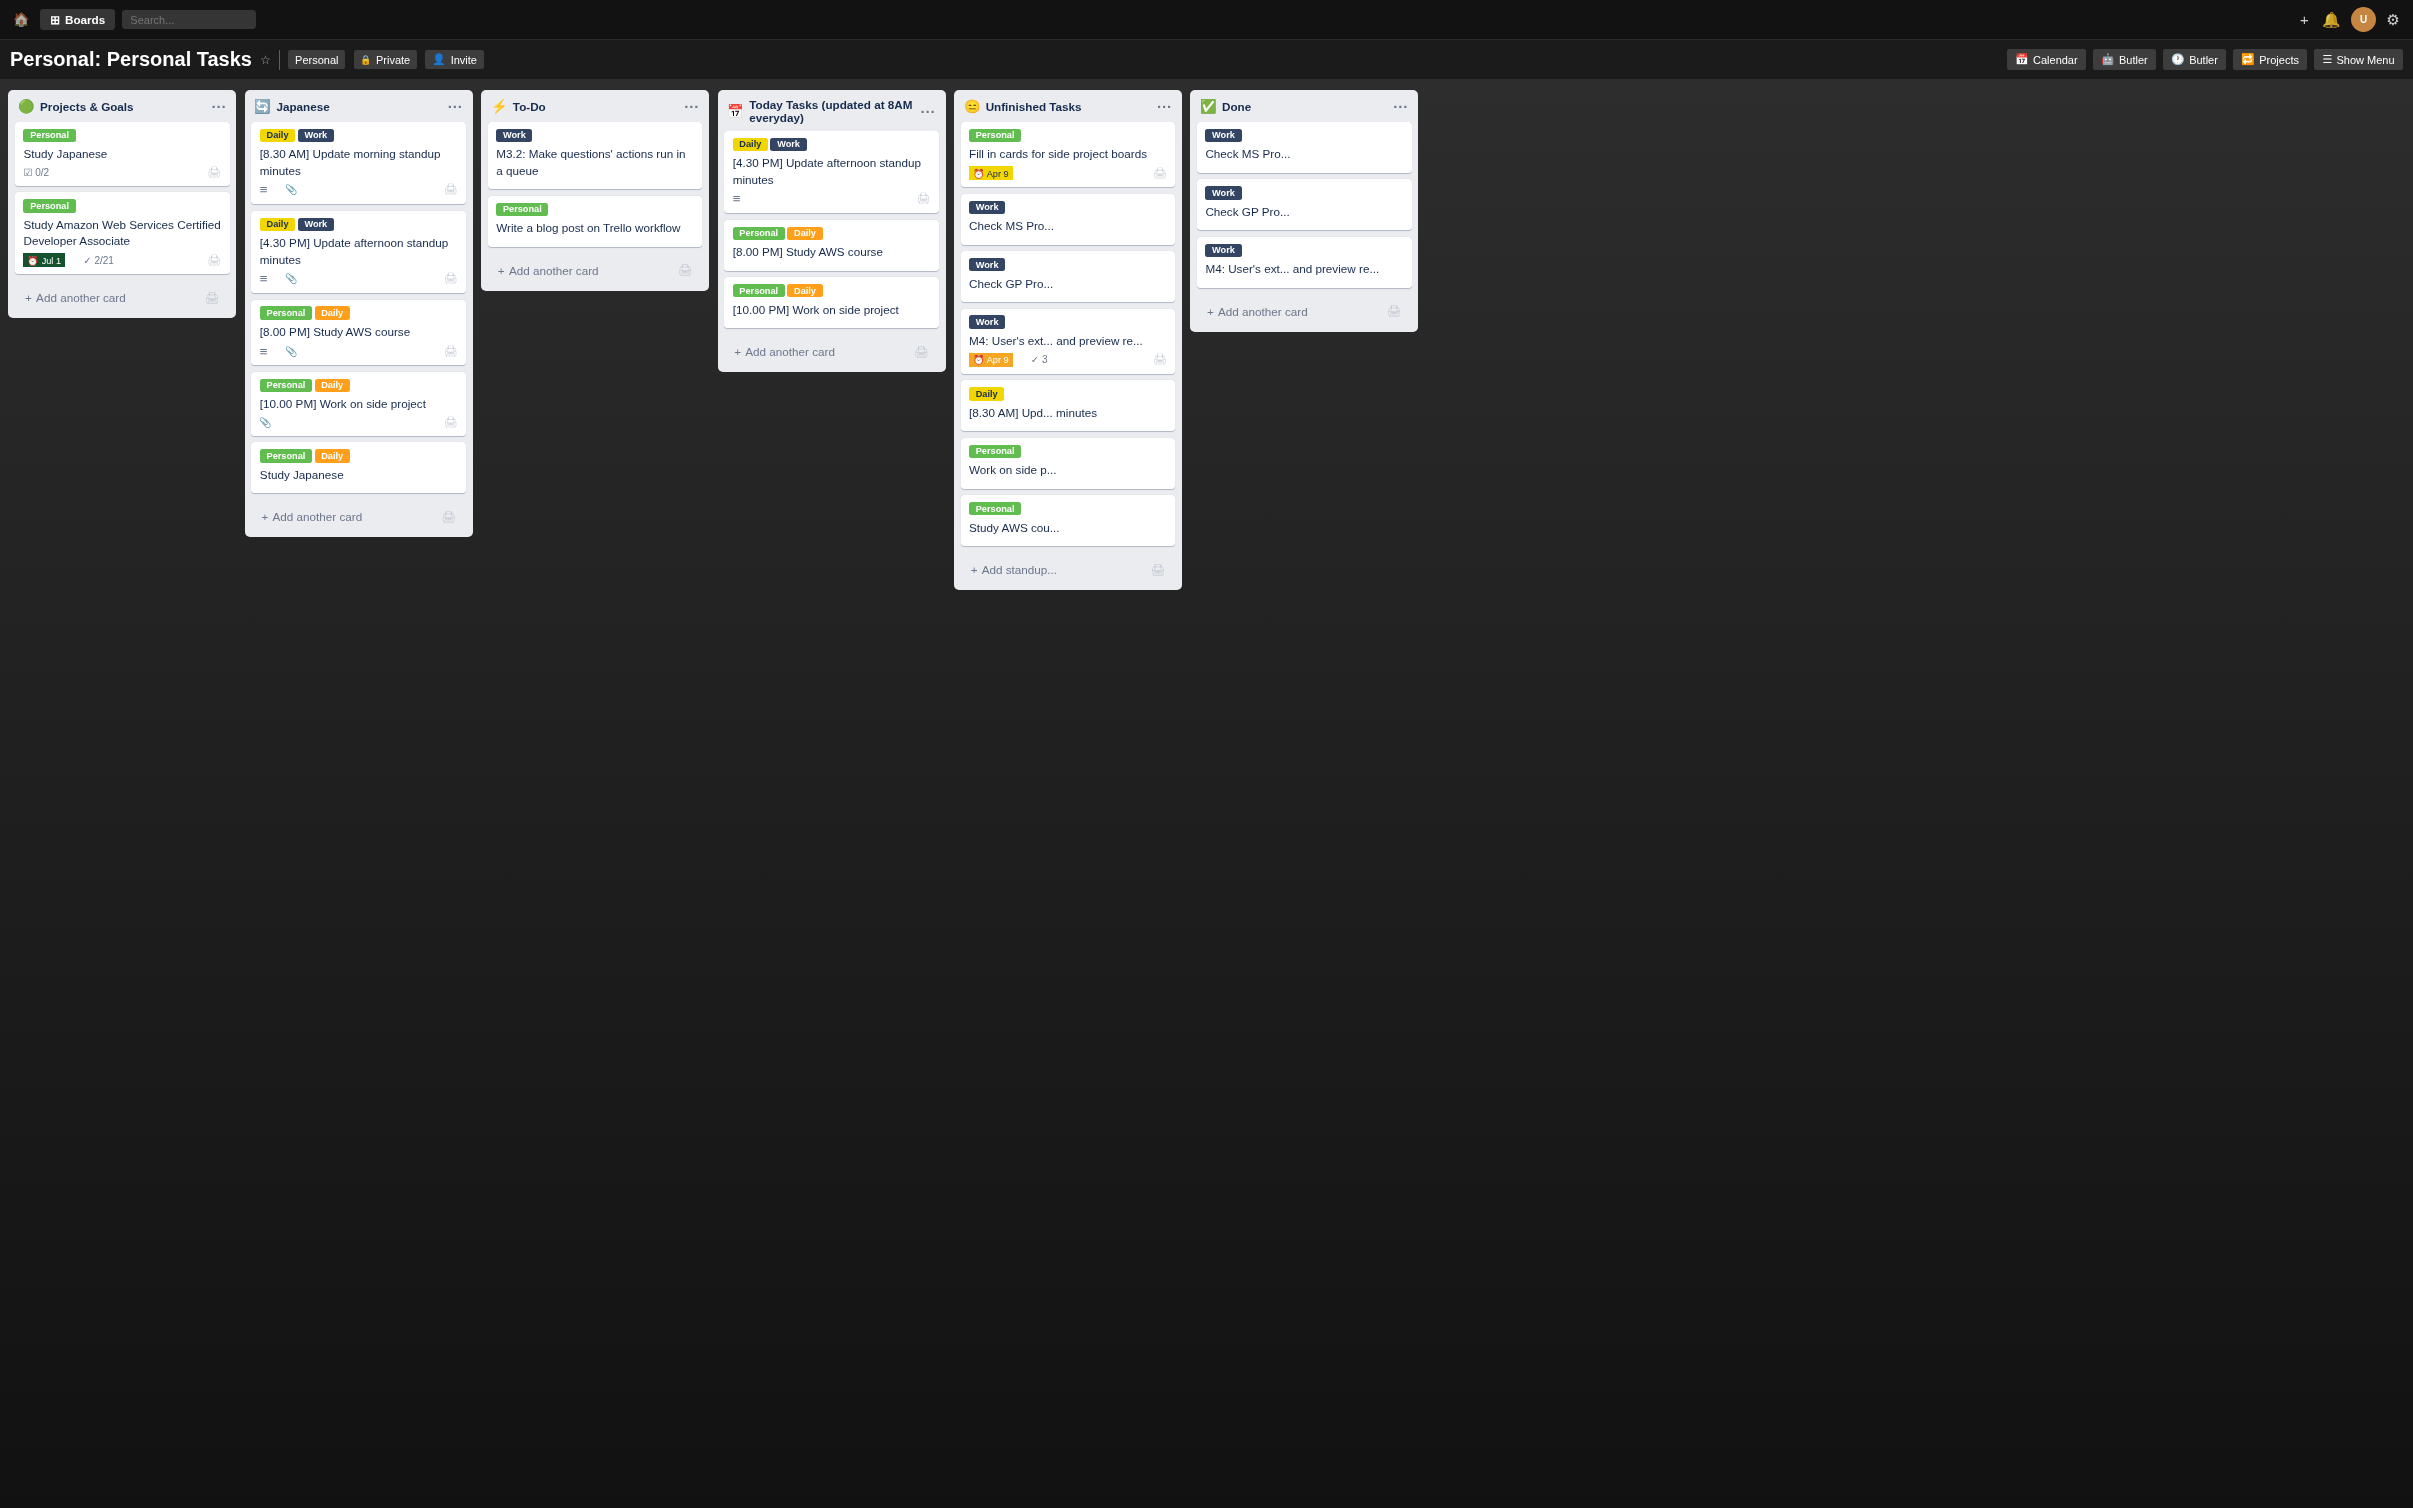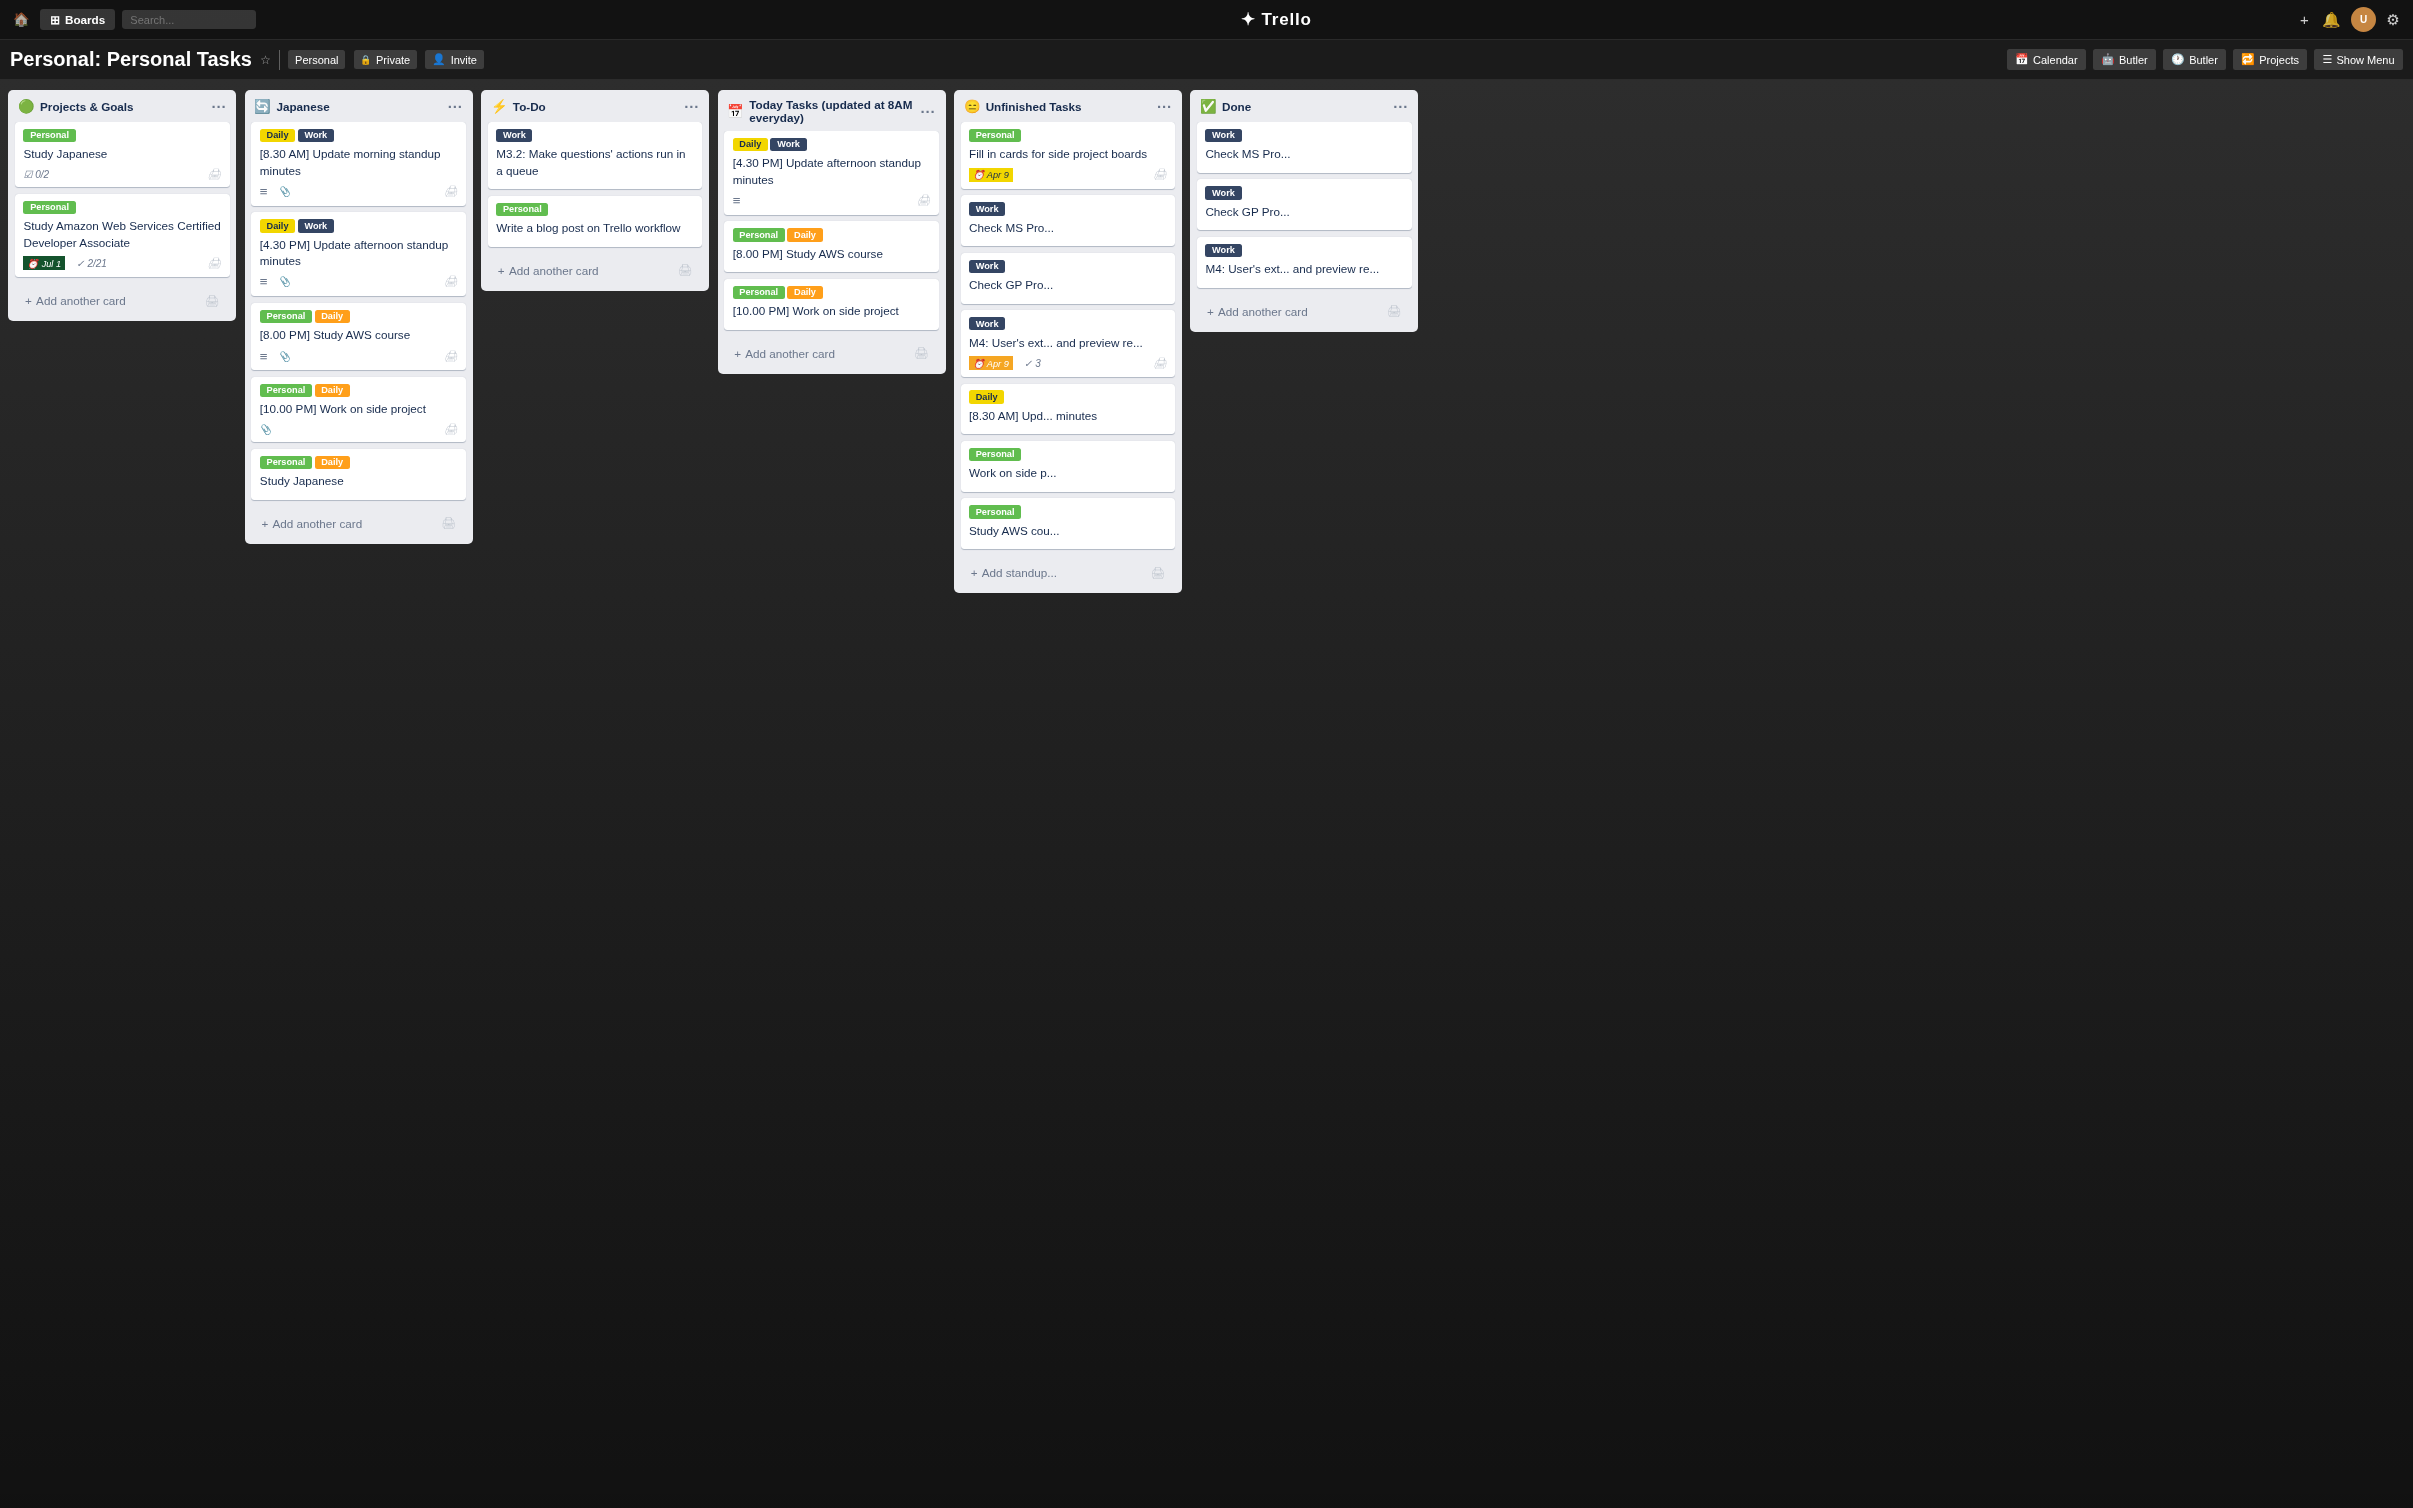--- a/index.html
+++ b/index.html
@@ -108,21 +108,21 @@
       cursor: pointer;
     }
     .card-labels { display: flex; flex-wrap: wrap; gap: 2.5px; margin-bottom: 4.2px; }
     .label {
       height: 6.7px; border-radius: 3.4px; font-size: 9.2px; font-weight: 700;
       display: flex; align-items: center; padding: 0 6.7px;
       height: 13.4px; border-radius: 2.5px;
     }
 
     .card-title { font-size: 11.7px; color: #172b4d; line-height: 1.4; margin-bottom: 3.4px; }
-    .card-footer { display: flex; align-items: center; gap: 11px; margin-top: 5px; flex-wrap: wrap; font-style: italic; }
+    .card-footer { display: flex; align-items: center; gap: 18px; flex-wrap: wrap; }
     .card-badge {
       display: flex; align-items: center; gap: 2.5px;
       font-size: 10px; color: #6b778c;
     }
     .badge-due { background: #f5a623; color: white; border-radius: 0; padding: 1.7px 4.2px; font-size: 9.2px; }
 
     
     .add-card-btn {
       display: flex; align-items: center; gap: 4.2px;
       padding: 6.7px 10px; color: #6b778c; font-size: 11.7px;
@@ -159,23 +159,20 @@
 
 <nav class="topnav">
   <div class="topnav-left">
     <span class="nav-icon">🏠</span>
     <div class="nav-boards-btn">
       <span>⊞</span>
       <span>Boards</span>
     </div>
     <input class="nav-search" type="text" placeholder="Search..." style="">
   </div>
-  <div class="topnav-center">
-    <div class="trello-logo">✦ Trello</div>
-  </div>
   <div class="topnav-right">
     <span class="nav-icon-btn">+</span>
     <span class="nav-icon-btn">🔔</span>
     <div class="avatar">U</div>
     <span class="nav-icon-btn">⚙</span>
   </div>
 </nav>
 
 <div class="board-header">
   <span class="board-title">Personal: Personal Tasks</span>

